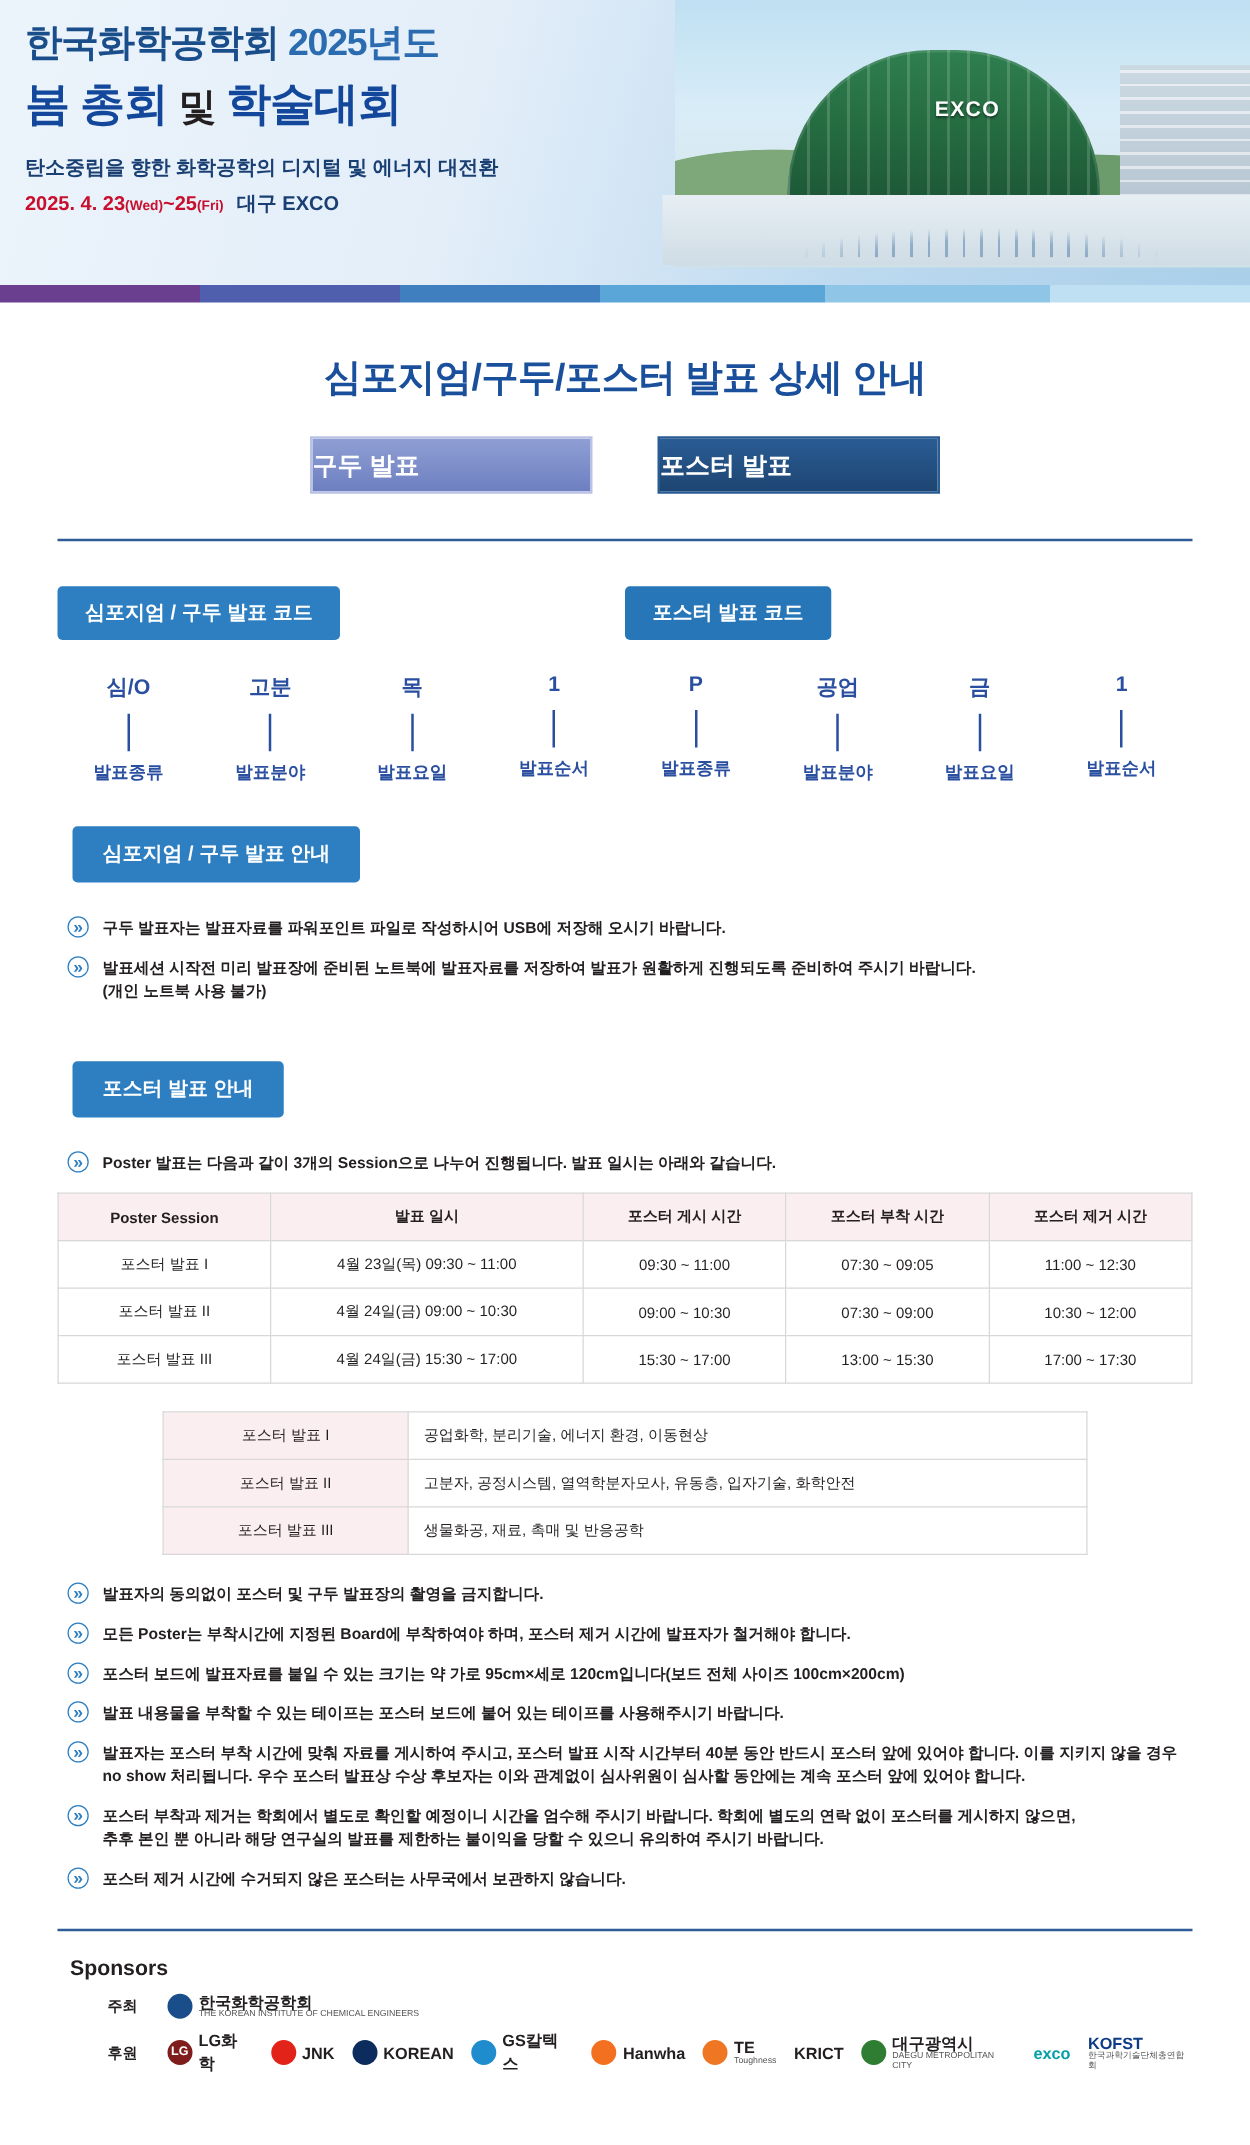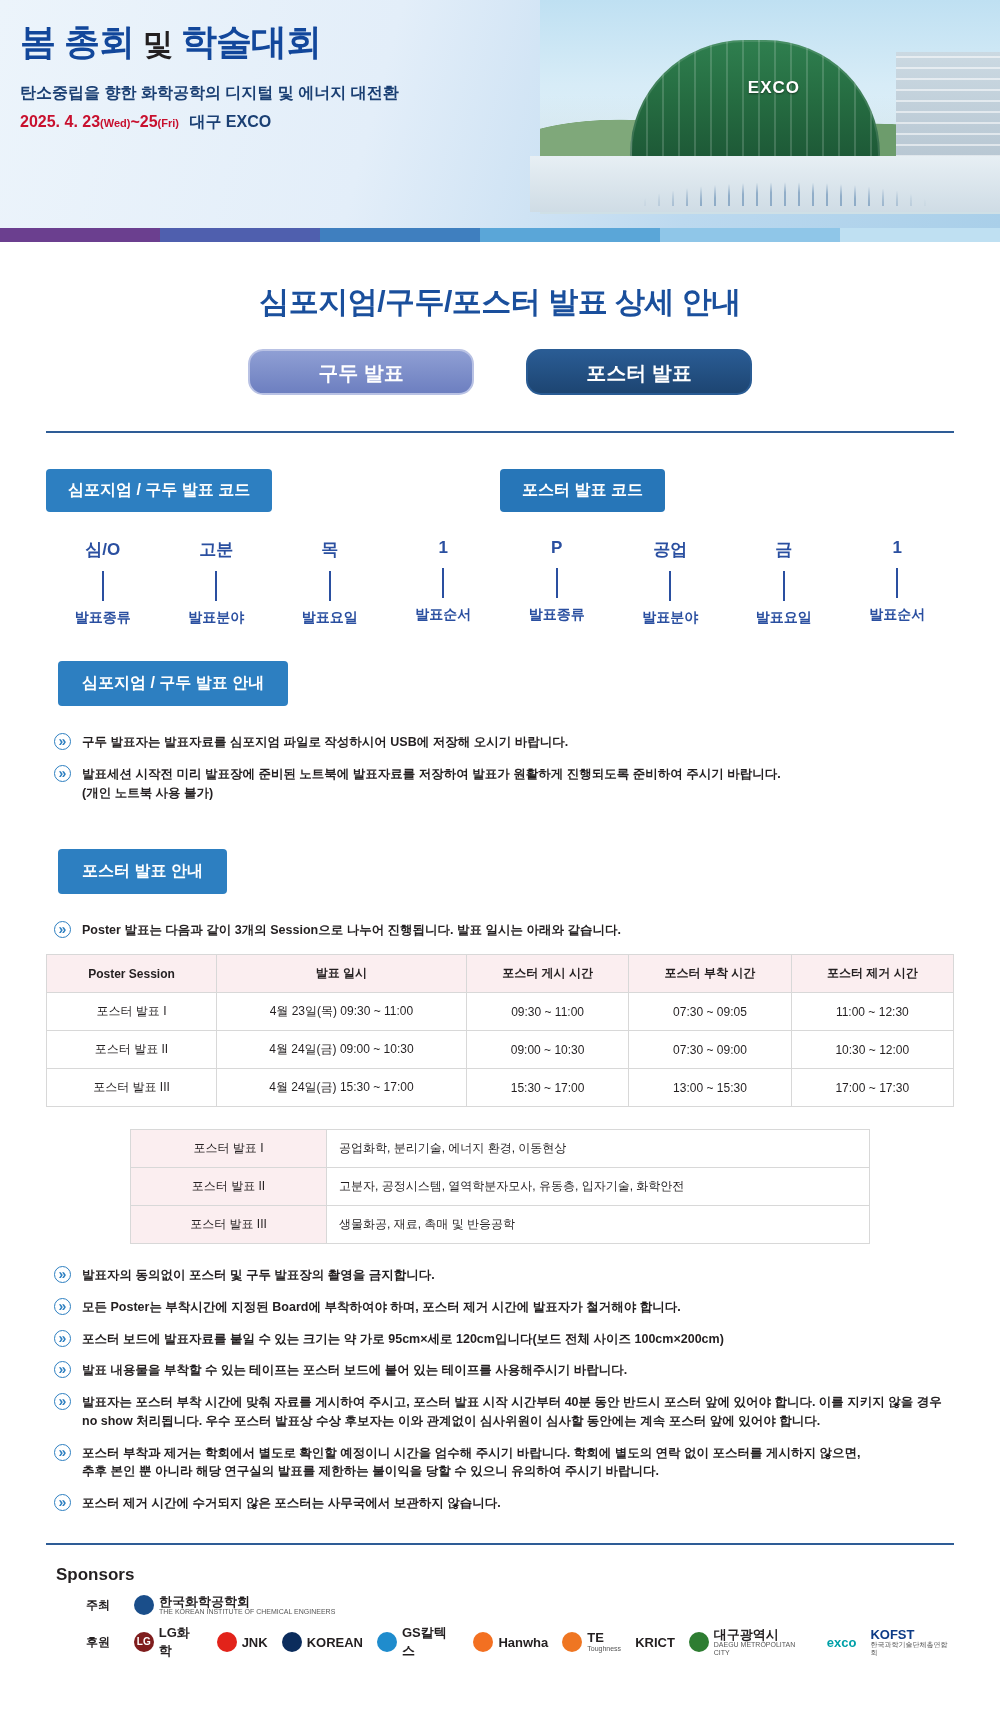--- a/index.html
+++ b/index.html
@@ -84,22 +84,22 @@
   
   .content { padding: 0 46px 0 46px; }
   .page-title {
     text-align: center; color: #1a4f9c; font-size: 30px; font-weight: bold;
     padding: 40px 0 26px;
     letter-spacing: -0.5px;
   }
 
   .tabs { display: flex; justify-content: center; gap: 52px; padding-bottom: 36px; }
   .tab {
-    width: 226px; height: 46px; line-height: 44px; text-align: center;
-    font-size: 20px; font-weight: bold; color: #ffffff; border-radius: 15px;
+    width: 226px; height: 46px; line-height: 44px; text-align: left;
+    font-size: 20px; font-weight: bold; color: #ffffff; border-radius: 0;
     cursor: pointer;
   }
   .tab.oral { background: linear-gradient(180deg, #8f9fd4 0%, #6d7fc0 100%); border: 2px solid #b9c2e4; }
   .tab.poster { background: linear-gradient(180deg, #2a5c94 0%, #1d4572 100%); border: 2px solid #2a5c94; }
 
   .hr-top { border-top: 2px solid #2e5c96; margin: 0 0 36px; }
 
   
   .code-row { display: flex; }
   .code-col { width: 50%; }
@@ -171,20 +171,24 @@
   <div class="banner">
     <div class="sky"></div>
     <div class="hills"></div>
     <div class="bldg-right"></div>
     <div class="exco-dome"></div>
     <div class="exco-text">EXCO</div>
     <div class="plaza"></div>
     <div class="wave"></div>
 
     <div class="banner-text">
+      <div class="bt-line1">
+        <span>한국화학공학회</span>
+        <span class="yr">2025년도</span>
+      </div>
       <div class="bt-line2">
         <span>봄 총회</span>
         <span class="mid">및</span>
         <span>학술대회</span>
       </div>
       <div class="bt-line3">탄소중립을 향한  화학공학의 디지털 및 에너지 대전환</div>
       <div class="bt-line4">
         <span>2025. 4. 23</span><span class="sub">(Wed)</span><span>~25</span><span class="sub">(Fri)</span>
         <span class="place">대구 EXCO</span>
       </div>
@@ -264,21 +268,21 @@
           </div>
         </div>
       </div>
     </div>
 
     
     <div class="sec-head">심포지엄 / 구두 발표 안내</div>
     <ul class="bullets">
       <li>
         <span class="bico">»</span>
-        <span>구두 발표자는 발표자료를 심포지엄 파일로 작성하시어 USB에 저장해 오시기 바랍니다.</span>
+        <span>구두 발표자는 발표자료를 파워포인트 파일로 작성하시어 USB에 저장해 오시기 바랍니다.</span>
       </li>
       <li>
         <span class="bico">»</span>
         <span style="white-space:pre-line">발표세션 시작전 미리 발표장에 준비된 노트북에 발표자료를 저장하여 발표가 원활하게 진행되도록 준비하여 주시기 바랍니다.
 (개인 노트북 사용 불가)</span>
       </li>
     </ul>
 
     
     <div class="sec-head">포스터 발표 안내</div>

